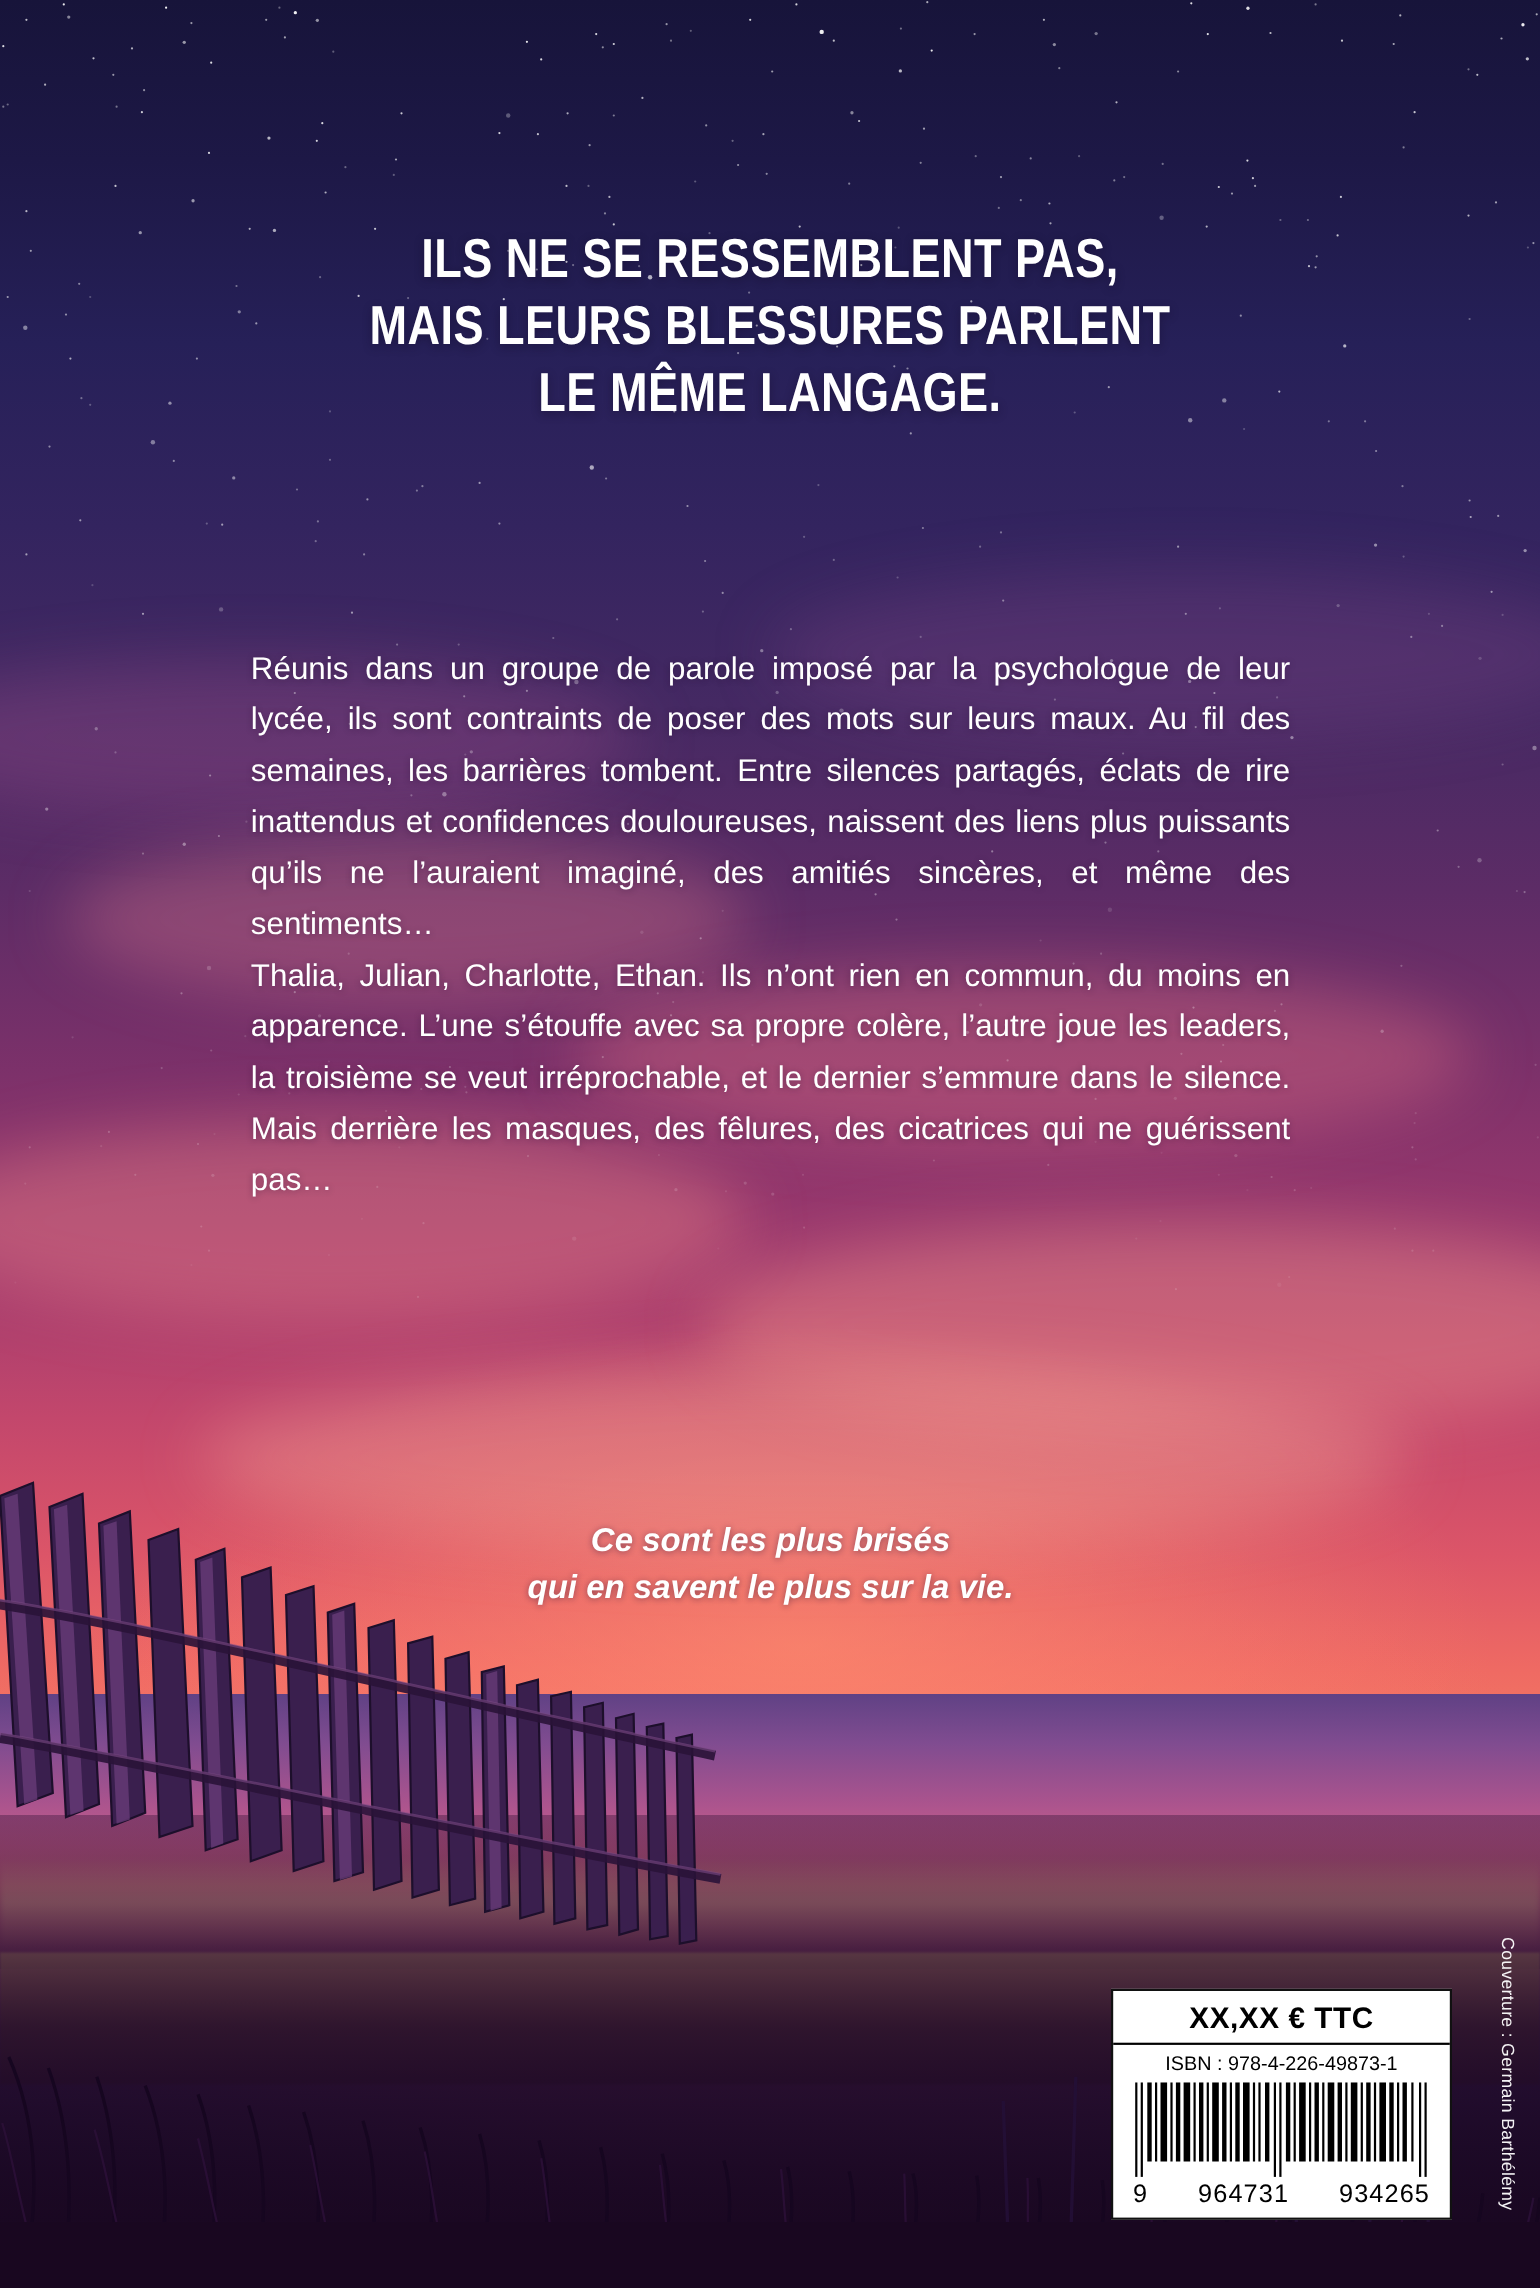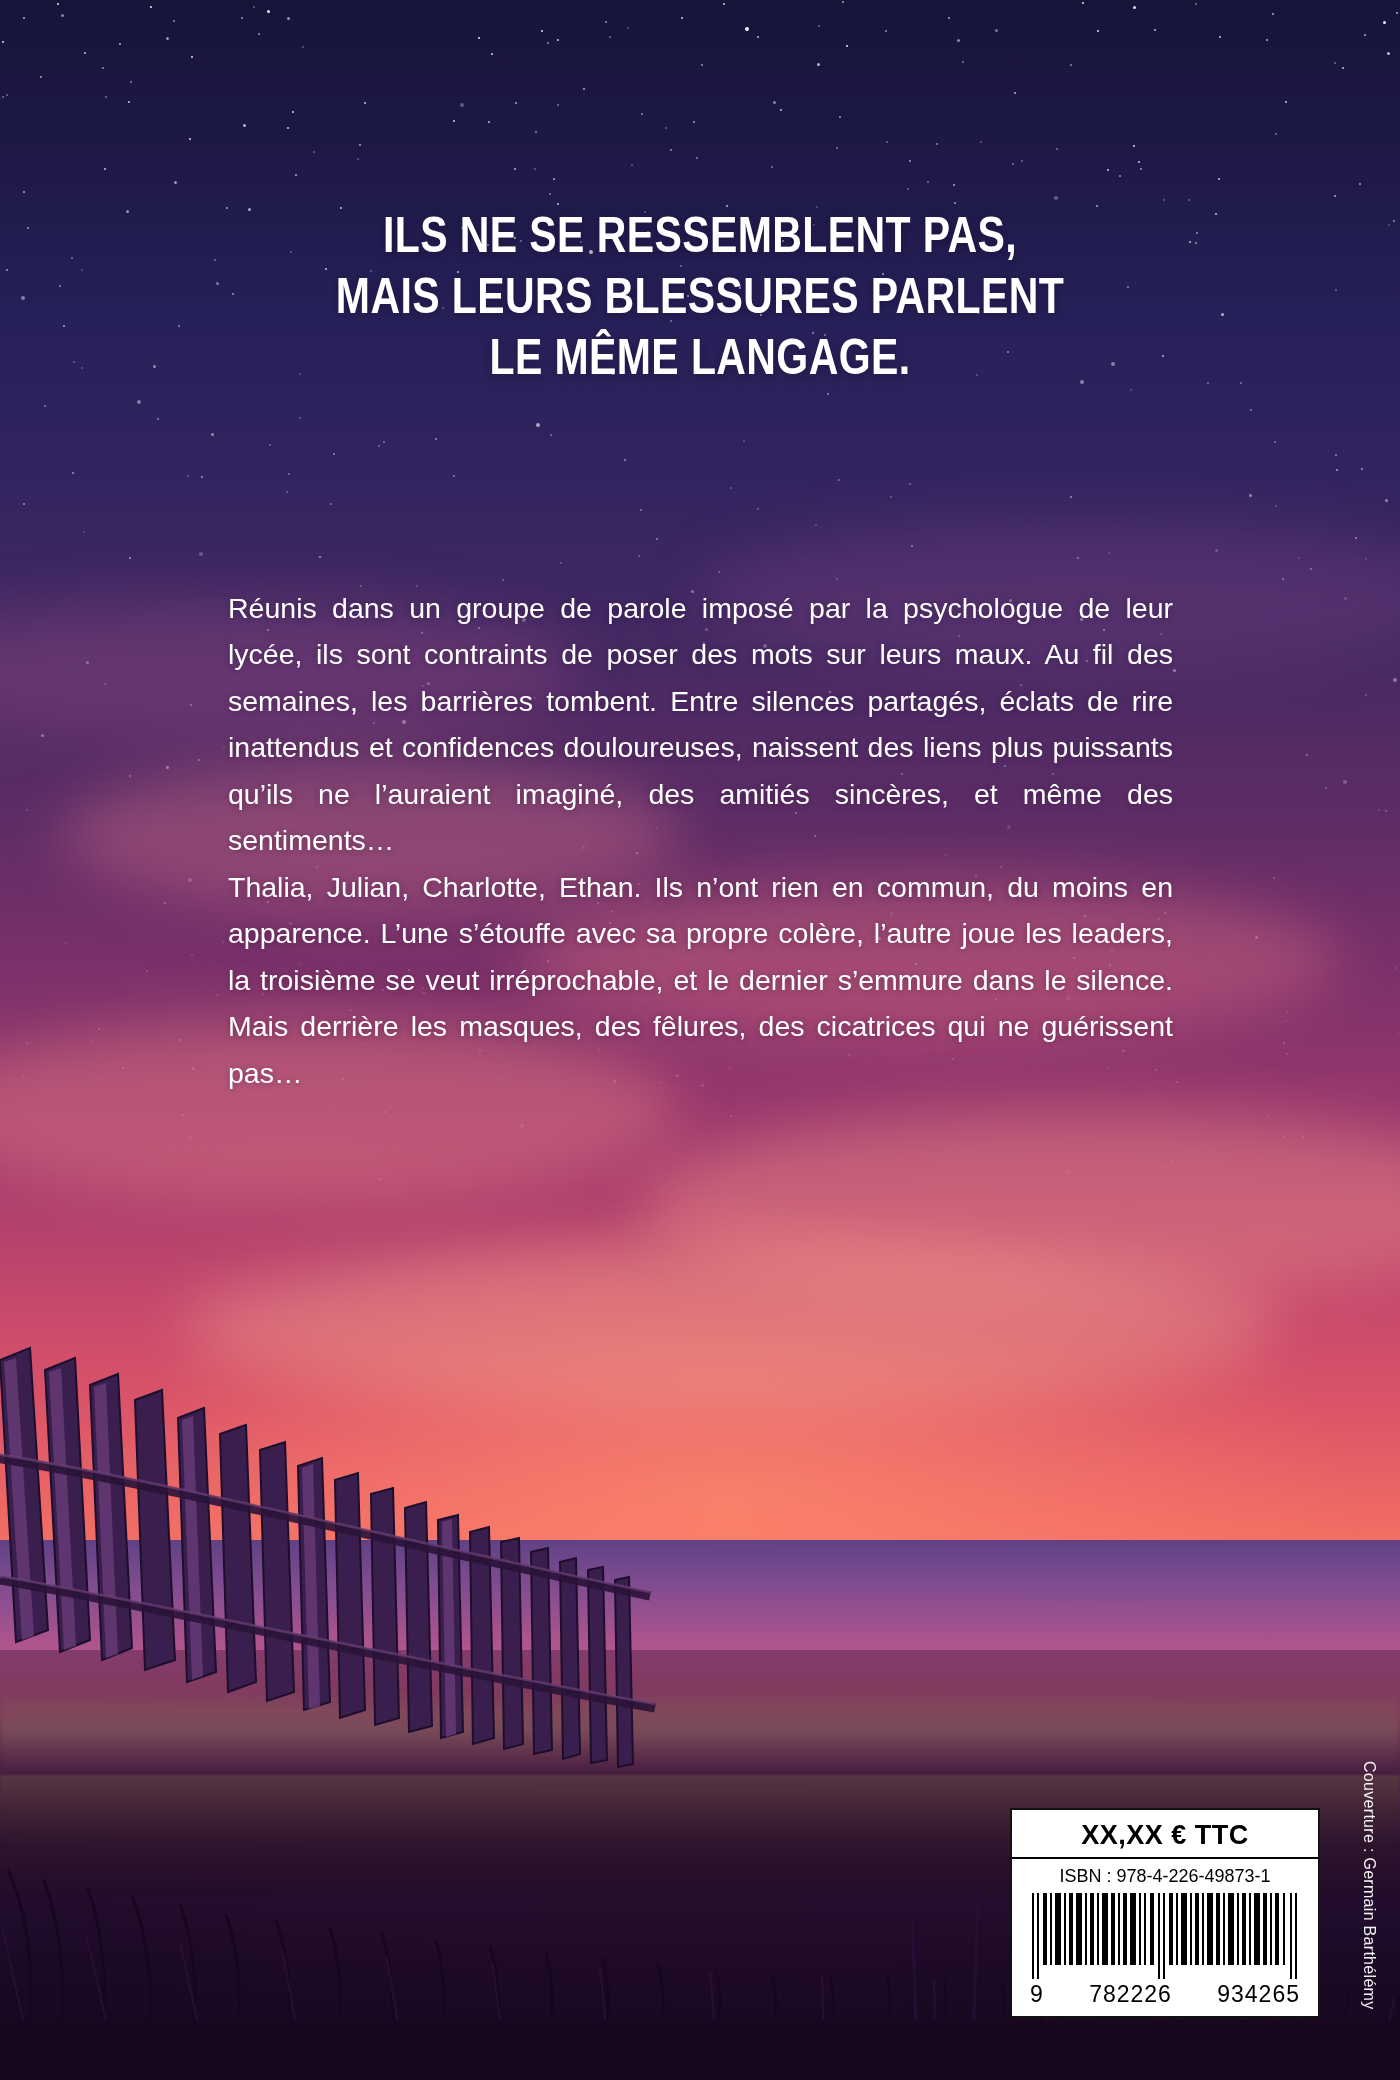--- a/index.html
+++ b/index.html
@@ -669,20 +669,24 @@
     <span class="hl-line">ILS NE SE RESSEMBLENT PAS,</span>
     <span class="hl-line">MAIS LEURS BLESSURES PARLENT</span>
     <span class="hl-line">LE MÊME LANGAGE.</span>
   </div>
 
   <div id="blurb">
     <p>Réunis dans un groupe de parole imposé par la psychologue de leur lycée, ils sont contraints de poser des mots sur leurs maux. Au fil des semaines, les barrières tombent. Entre silences partagés, éclats de rire inattendus et confidences douloureuses, naissent des liens plus puissants qu’ils ne l’auraient imaginé, des amitiés sincères, et même des sentiments…</p>
     <p>Thalia, Julian, Charlotte, Ethan. Ils n’ont rien en commun, du moins en apparence. L’une s’étouffe avec sa propre colère, l’autre joue les leaders, la troisième se veut irréprochable, et le dernier s’emmure dans le silence. Mais derrière les masques, des fêlures, des cicatrices qui ne guérissent pas…</p>
   </div>
 
+  <div id="pullquote">
+    <span>Ce sont les plus brisés</span>
+    <span>qui en savent le plus sur la vie.</span>
+  </div>
 
   <div id="sea"></div>
   <div id="sea-shimmer"></div>
   <div id="beach"></div>
   <div id="dune-dark"></div>
 
   <svg id="fence" viewBox="0 0 920 560" preserveAspectRatio="none">
     <g>
 
       <g fill="#3a1f4e" stroke="#1d0f2b" stroke-width="2">
@@ -826,20 +830,20 @@
         <rect x="235" y="0" width="4" height="72"></rect>
         <rect x="242" y="0" width="2" height="72"></rect>
         <rect x="247" y="0" width="4" height="72"></rect>
         <rect x="255" y="0" width="2" height="72"></rect>
         <rect x="262" y="0" width="2" height="86"></rect>
         <rect x="267" y="0" width="2" height="86"></rect>
       </g>
     </svg>
     <div id="barcode-digits">
       <span>9</span>
-      <span>782226</span>
+      <span>964731</span>
       <span>934265</span>
     </div>
   </div>
 
   <div id="credit">Couverture : Germain Barthélémy</div>
 
 </div>
 
 </body></html>

